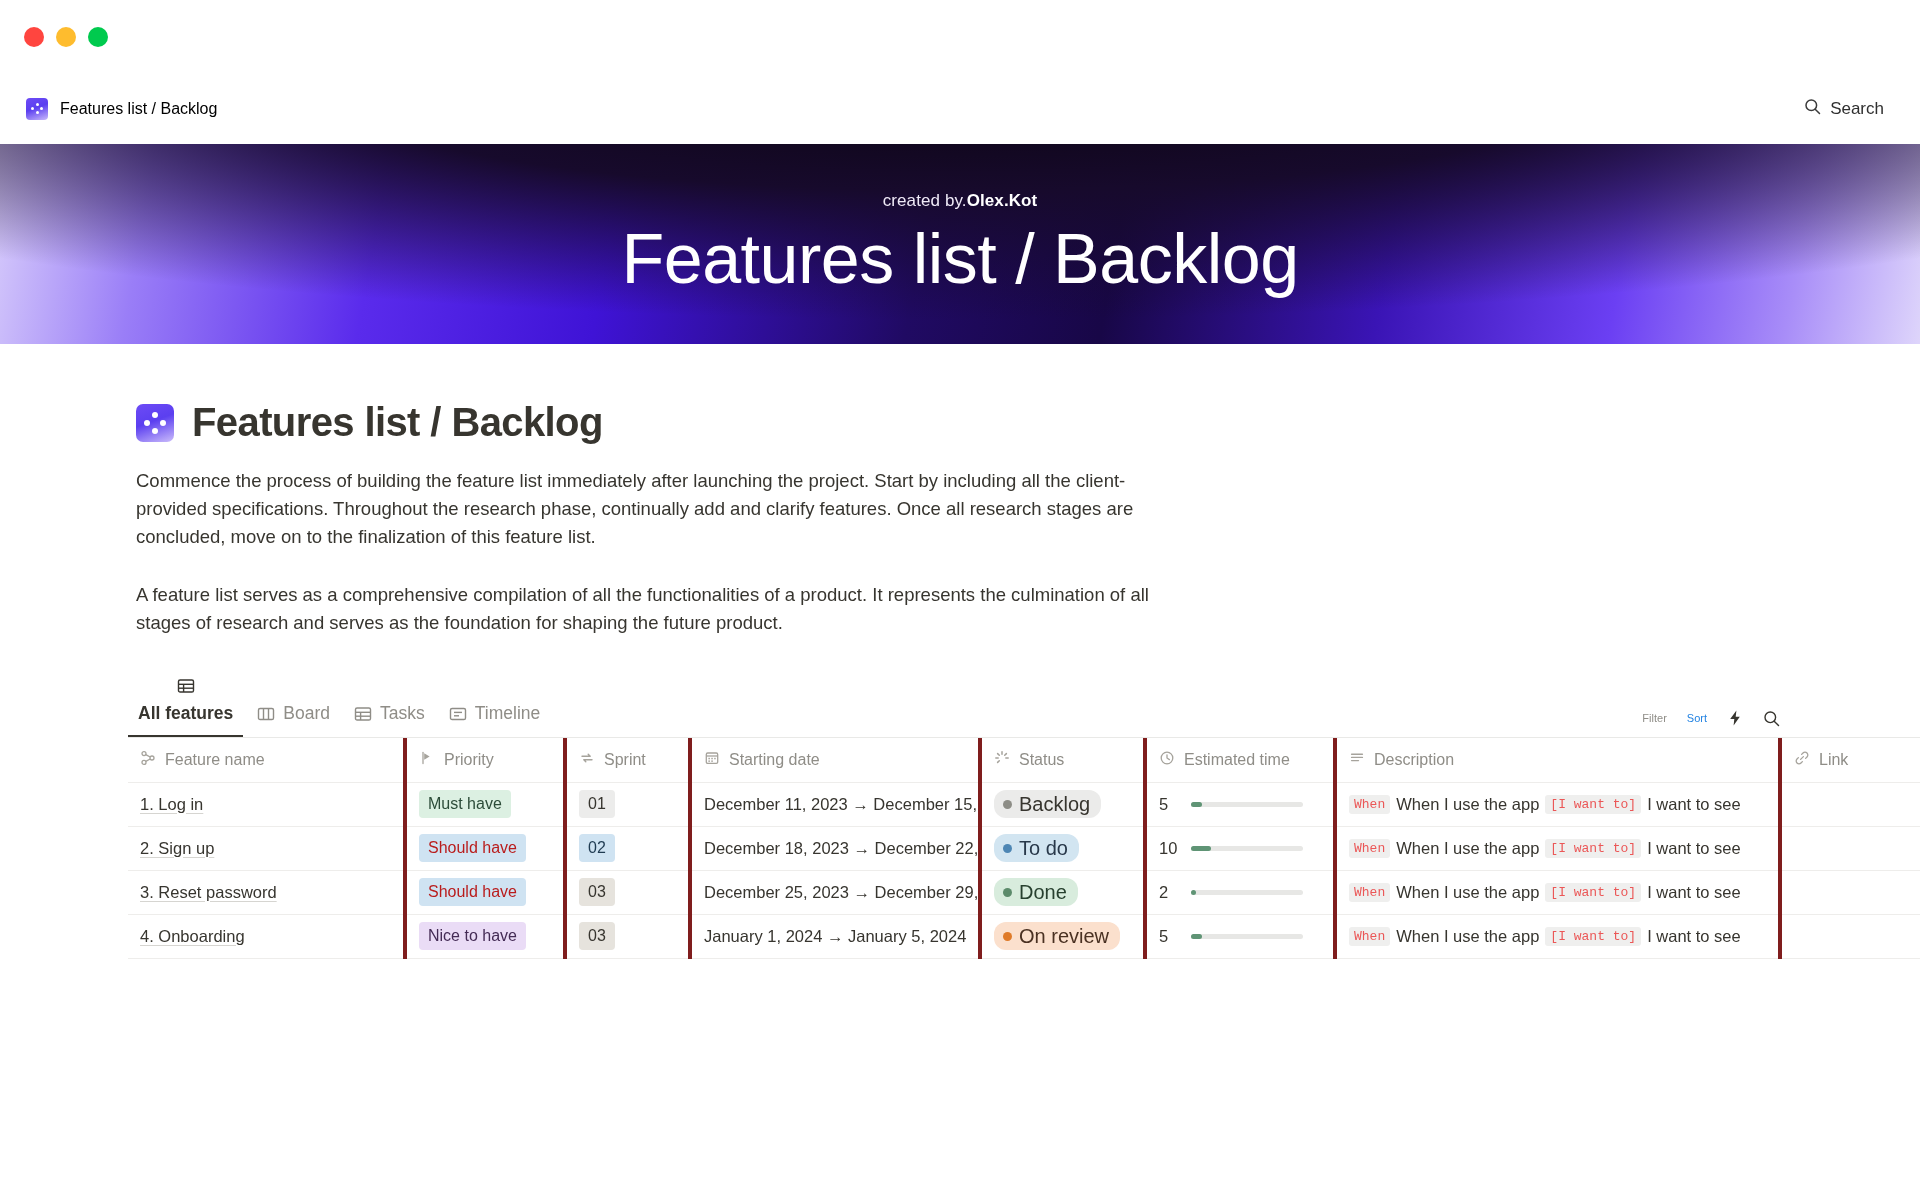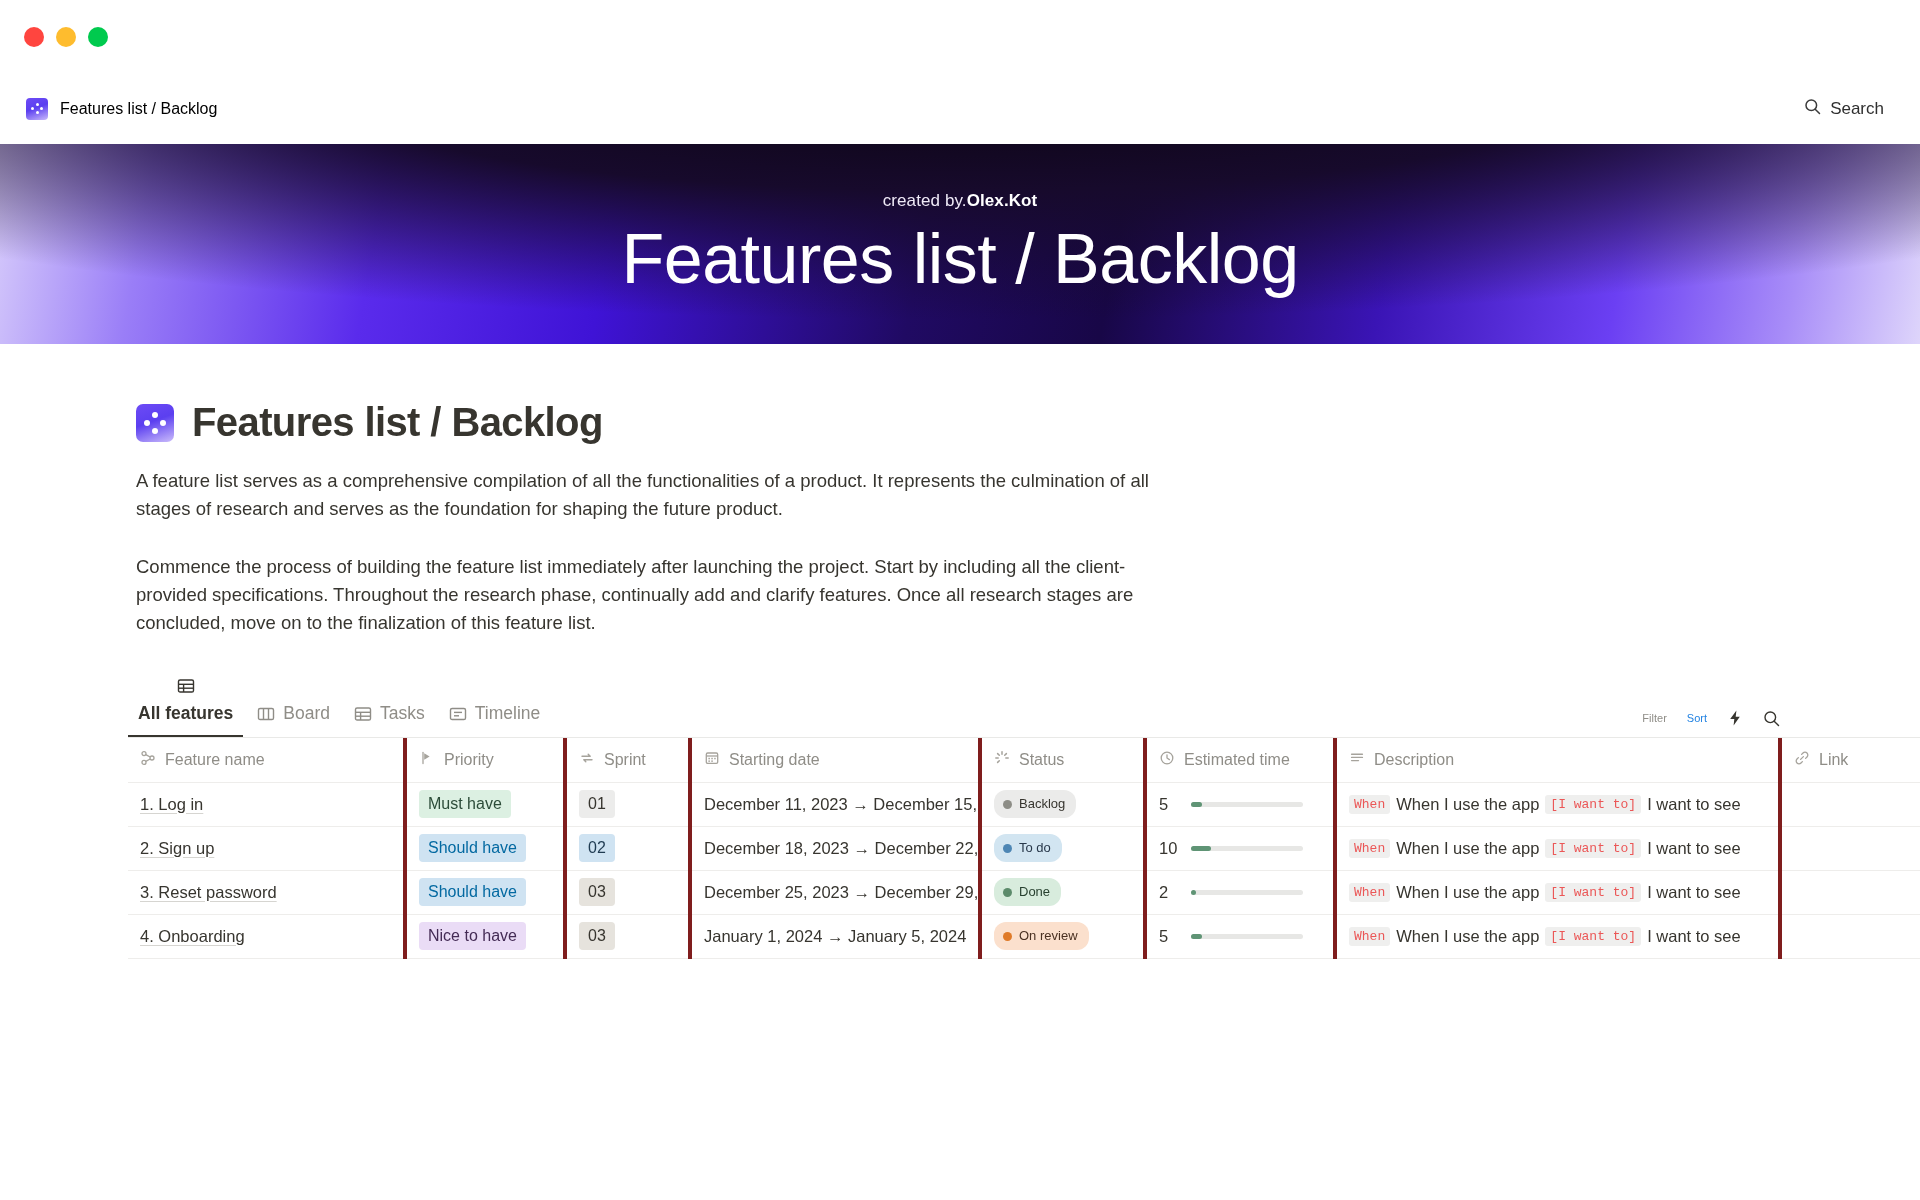--- a/index.html
+++ b/index.html
@@ -162,30 +162,30 @@
   .tbl td { height: 44px; padding: 0 12px; font-size: 16.5px; color: #37352f; }
   .tbl tr td:last-child, .tbl tr th:last-child { border-right: none; }
 
   .feat-name { text-decoration: underline; text-underline-offset: 3px; text-decoration-color: #d6d5d1; }
 
   .tag {
     display: inline-block; padding: 3px 9px; border-radius: 4px;
     font-size: 16px; line-height: 22px;
   }
   .tag.green  { background: #dcf0e2; color: #2c4c39; }
-  .tag.blue   { background: #cfe3f2; color: #0369a1; }
+  .tag.blue   { background: #cfe3f2; color: #b91c1c; }
   .tag.purple { background: #eadcf6; color: #442b55; }
   .tag.gray   { background: #ececeb; color: #37352f; }
   .tag.beige  { background: #e6e3dd; color: #37352f; }
   .tag.lblue  { background: #cfe3f2; color: #1f3b52; }
 
   .pill {
     display: inline-flex; align-items: center; gap: 7px;
     padding: 3px 11px 3px 9px; border-radius: 12px;
-    font-size: 13px; line-height: 22px; justify-content: flex-end;
+    font-size: 20px; line-height: 22px; justify-content: flex-end;
   }
   .pill .pd { width: 9px; height: 9px; border-radius: 50%; flex: none; }
   .pill.backlog  { background: #ebebea; color: #37352f; }
   .pill.backlog .pd  { background: #8d8d86; }
   .pill.todo     { background: #d2e5f1; color: #28384a; }
   .pill.todo .pd     { background: #4d86b4; }
   .pill.done     { background: #d8ecdd; color: #27402f; }
   .pill.done .pd     { background: #5c8b6b; }
   .pill.review   { background: #fbe0cd; color: #4a3122; }
   .pill.review .pd   { background: #df7a28; }
@@ -253,22 +253,22 @@
   <div class="doc-head">
     <span class="doc-head-icon">
       <i></i>
         <i></i>
         <i></i>
         <i></i>
     </span>
     <h1 class="doc-head-title">Features list / Backlog</h1>
   </div>
 
+  <p class="para">Commence the process of building the feature list immediately after launching the project. Start by including all the client-provided specifications. Throughout the research phase, continually add and clarify features. Once all research stages are concluded, move on to the finalization of this feature list.</p>
   <p class="para">A feature list serves as a comprehensive compilation of all the functionalities of a product. It represents the culmination of all stages of research and serves as the foundation for shaping the future product.</p>
-  <p class="para">Commence the process of building the feature list immediately after launching the project. Start by including all the client-provided specifications. Throughout the research phase, continually add and clarify features. Once all research stages are concluded, move on to the finalization of this feature list.</p>
 
   <div class="views">
     <div class="view-tabs">
 
       <div class="view-tab active">
         <span>
           <svg width="18" height="18" viewBox="0 0 18 18" fill="none">
             <rect x="1.5" y="3" width="15" height="12" rx="1.6" stroke="#37352f" stroke-width="1.4"></rect>
             <line x1="1.5" y1="7.3" x2="16.5" y2="7.3" stroke="#37352f" stroke-width="1.4"></line>
             <line x1="1.5" y1="11.2" x2="16.5" y2="11.2" stroke="#37352f" stroke-width="1.4"></line>

